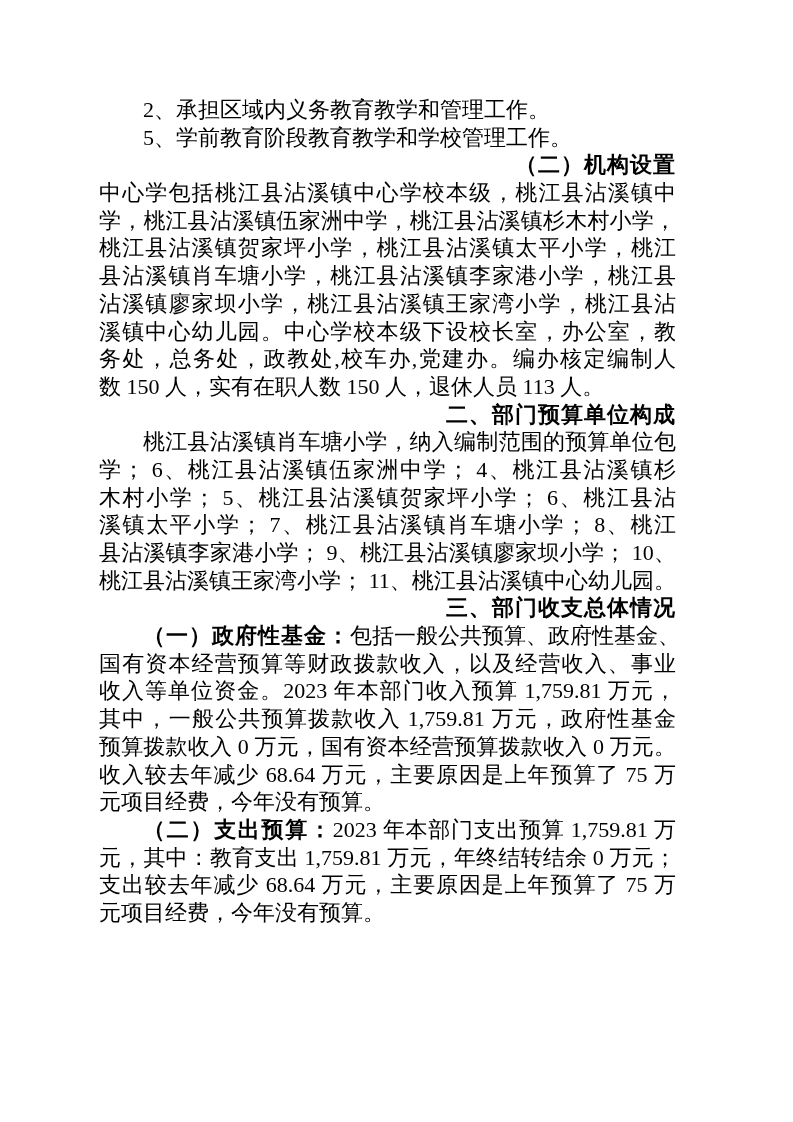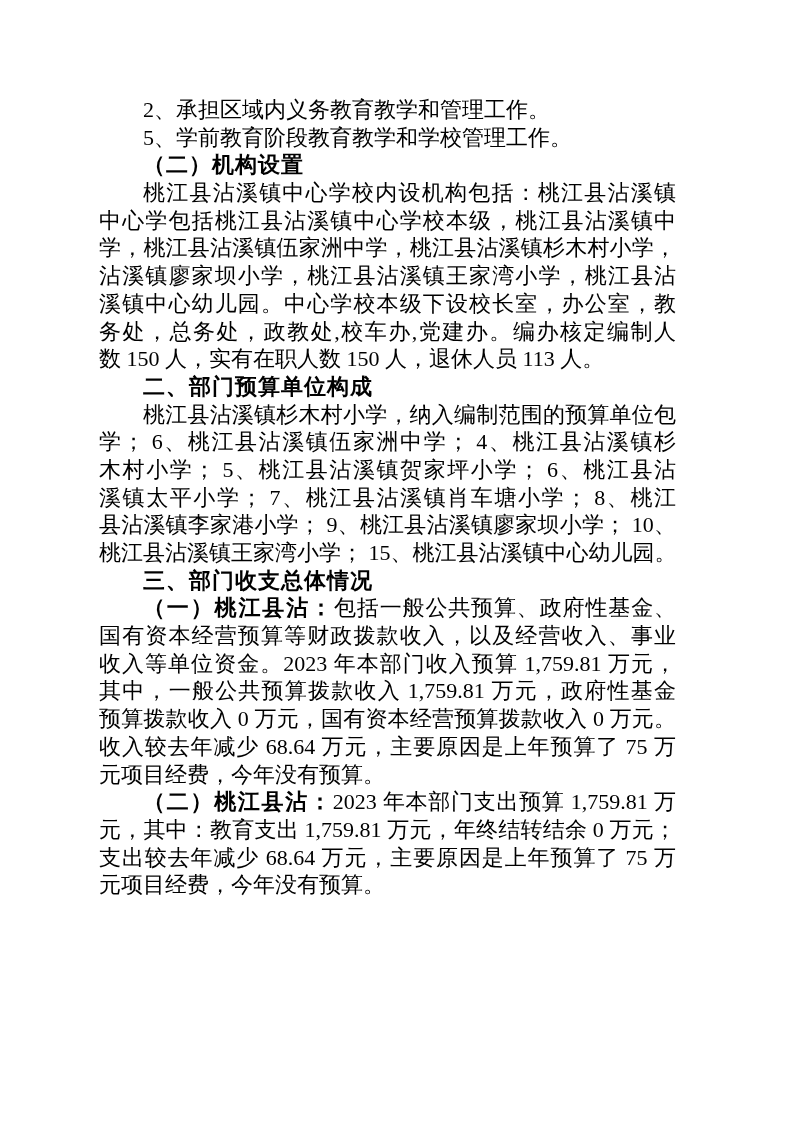--- a/index.html
+++ b/index.html
@@ -30,60 +30,62 @@
   }
   .ind { text-indent: 2em; }
   .j {
     text-align: justify;
     text-align-last: justify;
   }
   .h, .bh {
     font-weight: bold;
     font-family: "Liberation Sans", "DejaVu Sans", sans-serif;
     letter-spacing: 1px;
+    text-align: right;
   }
 </style>
 </head>
 <body>
 
 <div class="page">
   <div class="content">
 
     <div class="ln ind">2、承担区域内义务教育教学和管理工作。</div>
     <div class="ln ind">5、学前教育阶段教育教学和学校管理工作。</div>
     <div class="ln ind h">（二）机构设置</div>
-    <div class="ln ind j">桃江县沾溪镇中心学校内设机构包括：桃江县沾溪镇</div>
     <div class="ln j">中心学包括桃江县沾溪镇中心学校本级，桃江县沾溪镇中</div>
     <div class="ln j">学，桃江县沾溪镇伍家洲中学，桃江县沾溪镇杉木村小学，</div>
+    <div class="ln j">桃江县沾溪镇贺家坪小学，桃江县沾溪镇太平小学，桃江</div>
+    <div class="ln j">县沾溪镇肖车塘小学，桃江县沾溪镇李家港小学，桃江县</div>
     <div class="ln j">沾溪镇廖家坝小学，桃江县沾溪镇王家湾小学，桃江县沾</div>
     <div class="ln j">溪镇中心幼儿园。中心学校本级下设校长室，办公室，教</div>
     <div class="ln j">务处，总务处，政教处,校车办,党建办。编办核定编制人</div>
     <div class="ln">数 150 人，实有在职人数 150 人，退休人员 113 人。</div>
     <div class="ln ind h">二、部门预算单位构成</div>
-    <div class="ln ind j">桃江县沾溪镇杉木村小学，纳入编制范围的预算单位包</div>
+    <div class="ln ind j">桃江县沾溪镇肖车塘小学，纳入编制范围的预算单位包</div>
     <div class="ln j">学； 6、桃江县沾溪镇伍家洲中学； 4、桃江县沾溪镇杉</div>
     <div class="ln j">木村小学； 5、桃江县沾溪镇贺家坪小学； 6、桃江县沾</div>
     <div class="ln j">溪镇太平小学； 7、桃江县沾溪镇肖车塘小学； 8、桃江</div>
     <div class="ln j">县沾溪镇李家港小学； 9、桃江县沾溪镇廖家坝小学； 10、</div>
-    <div class="ln j">桃江县沾溪镇王家湾小学； 15、桃江县沾溪镇中心幼儿园。</div>
+    <div class="ln j">桃江县沾溪镇王家湾小学； 11、桃江县沾溪镇中心幼儿园。</div>
     <div class="ln ind h">三、部门收支总体情况</div>
 
     <div class="ln ind j">
-      <span class="bh">（一）桃江县沾：</span><span>包括一般公共预算、政府性基金、</span>
+      <span class="bh">（一）政府性基金：</span><span>包括一般公共预算、政府性基金、</span>
     </div>
 
     <div class="ln j">国有资本经营预算等财政拨款收入，以及经营收入、事业</div>
     <div class="ln j">收入等单位资金。2023 年本部门收入预算 1,759.81 万元，</div>
     <div class="ln j">其中，一般公共预算拨款收入 1,759.81 万元，政府性基金</div>
     <div class="ln j">预算拨款收入 0 万元，国有资本经营预算拨款收入 0 万元。</div>
     <div class="ln j">收入较去年减少 68.64 万元，主要原因是上年预算了 75 万</div>
     <div class="ln">元项目经费，今年没有预算。</div>
 
     <div class="ln ind j">
-      <span class="bh">（二）桃江县沾：</span><span>2023 年本部门支出预算 1,759.81 万</span>
+      <span class="bh">（二）支出预算：</span><span>2023 年本部门支出预算 1,759.81 万</span>
     </div>
 
     <div class="ln j">元，其中：教育支出 1,759.81 万元，年终结转结余 0 万元；</div>
     <div class="ln j">支出较去年减少 68.64 万元，主要原因是上年预算了 75 万</div>
     <div class="ln">元项目经费，今年没有预算。</div>
 
   </div>
 </div>
 
 </body></html>

